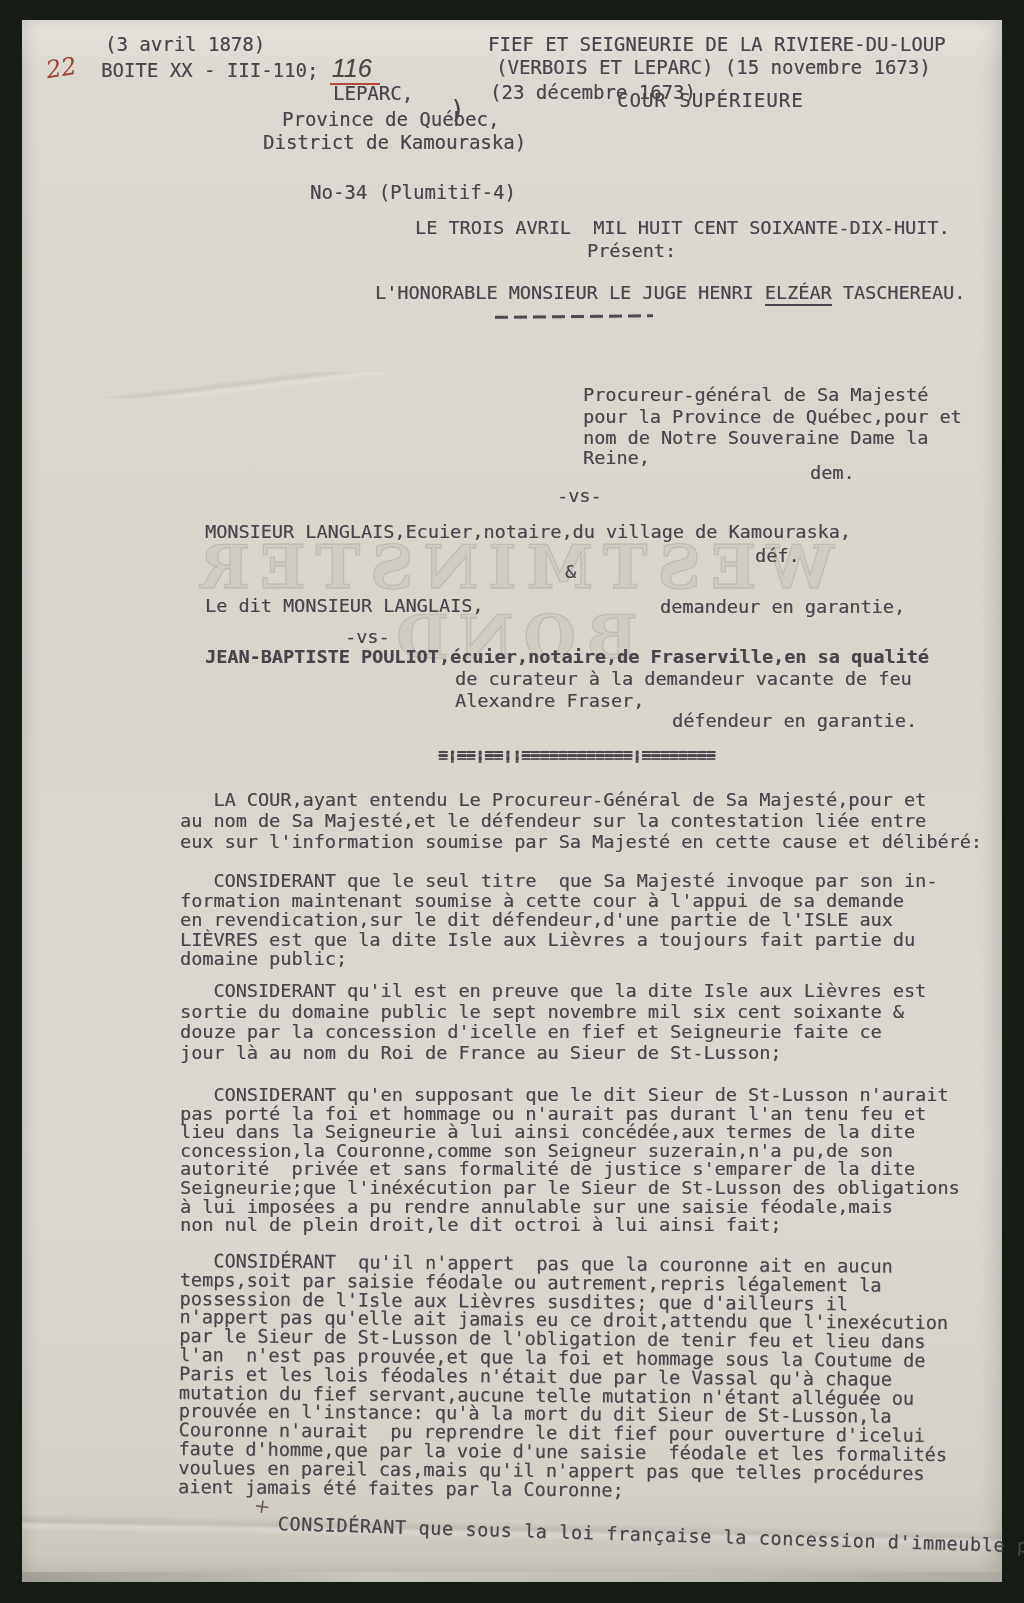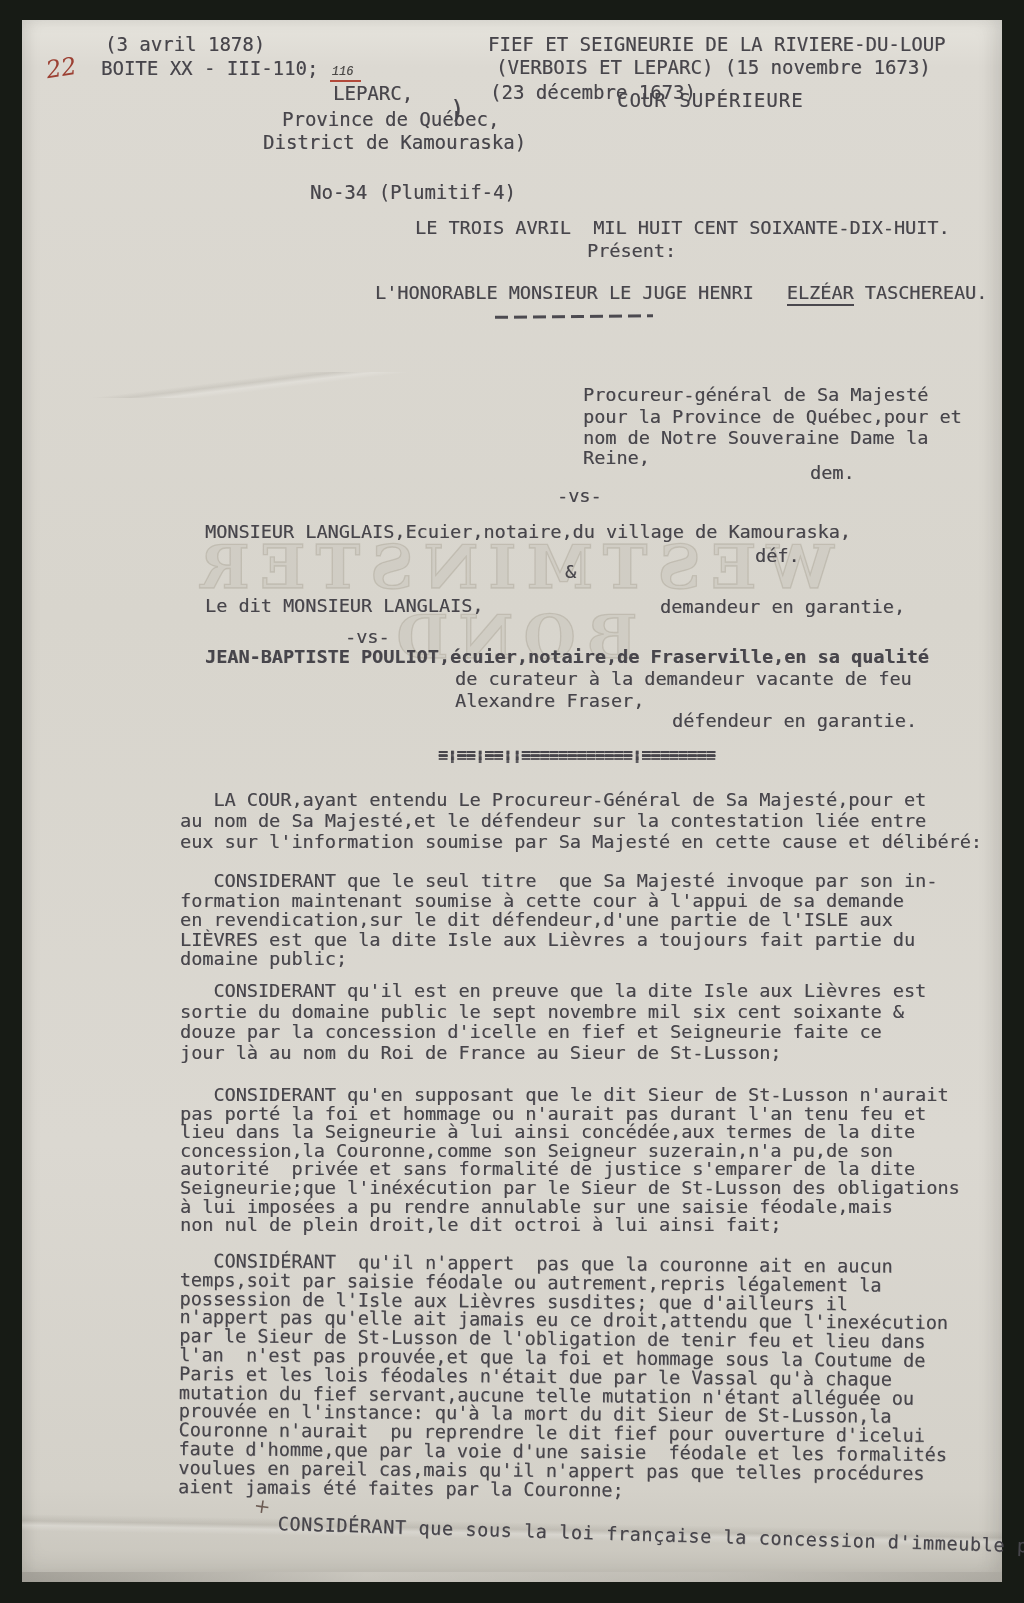--- a/index.html
+++ b/index.html
@@ -38,36 +38,36 @@
     color:rgba(163,156,140,.14);
     -webkit-text-stroke:1.3px rgba(150,143,127,.30);
   }
 
   .hw{position:absolute;font-family:"DejaVu Serif", serif;font-style:italic;color:#9c4033;}
   .hw-22{left:24px;top:34px;font-size:24px;transform:rotate(-9deg);}
   .hw-plus{left:232px;top:1474px;font-size:20px;color:#6b5a52;transform:rotate(8deg);}
 
   .hdr-date{left:83px;top:14px;}
   .hdr-boite{left:79px;top:38px;}
-  .boite-number{font-family:Liberation Mono, monospace;font-style:italic;font-size:12px;color:#4a4845;
+  .boite-number{font-family:Liberation Sans, sans-serif;font-style:italic;font-size:25px;color:#4a4845;
     border-bottom:2.5px solid #b2493a;padding:0 8px 1px 2px;}
   .hdr-canada{left:311px;top:63px;}
   .hdr-prov{left:260px;top:89px;}
   .hdr-dist{left:241px;top:112px;}
   .hdr-brace{left:428px;top:80px;font-size:24px;}
   .hdr-fief{left:466px;top:14px;}
   .hdr-verbois{left:466px;top:37px;margin-left:8px;}
   .hdr-dec{left:468px;top:62px;}
   .hdr-cour{left:595px;top:70px;letter-spacing:1px;}
   .hdr-no{left:288px;top:162px;}
 
   .sess-date{left:393px;top:197px;}
   .sess-present{left:565px;top:220px;text-align:center;}
   .sess-judge{left:353px;top:262px;}
-  .u-name{border-bottom:2px solid #4a484e;padding-bottom:1px;margin-left:22px;}
+  .u-name{border-bottom:2px solid #4a484e;padding-bottom:1px;}
   .sess-rule{
     position:absolute;left:473px;top:295px;width:158px;height:3px;
     background:repeating-linear-gradient(90deg,#4c4a50 0 13px,transparent 13px 19px);
     transform:rotate(-.6deg);
   }
 
   .pl-line1{left:183px;top:341px;}
   .pl-d2{left:561px;top:364px;}
   .pl-d3{left:561px;top:386px;}
   .pl-d4{left:561px;top:407px;}

